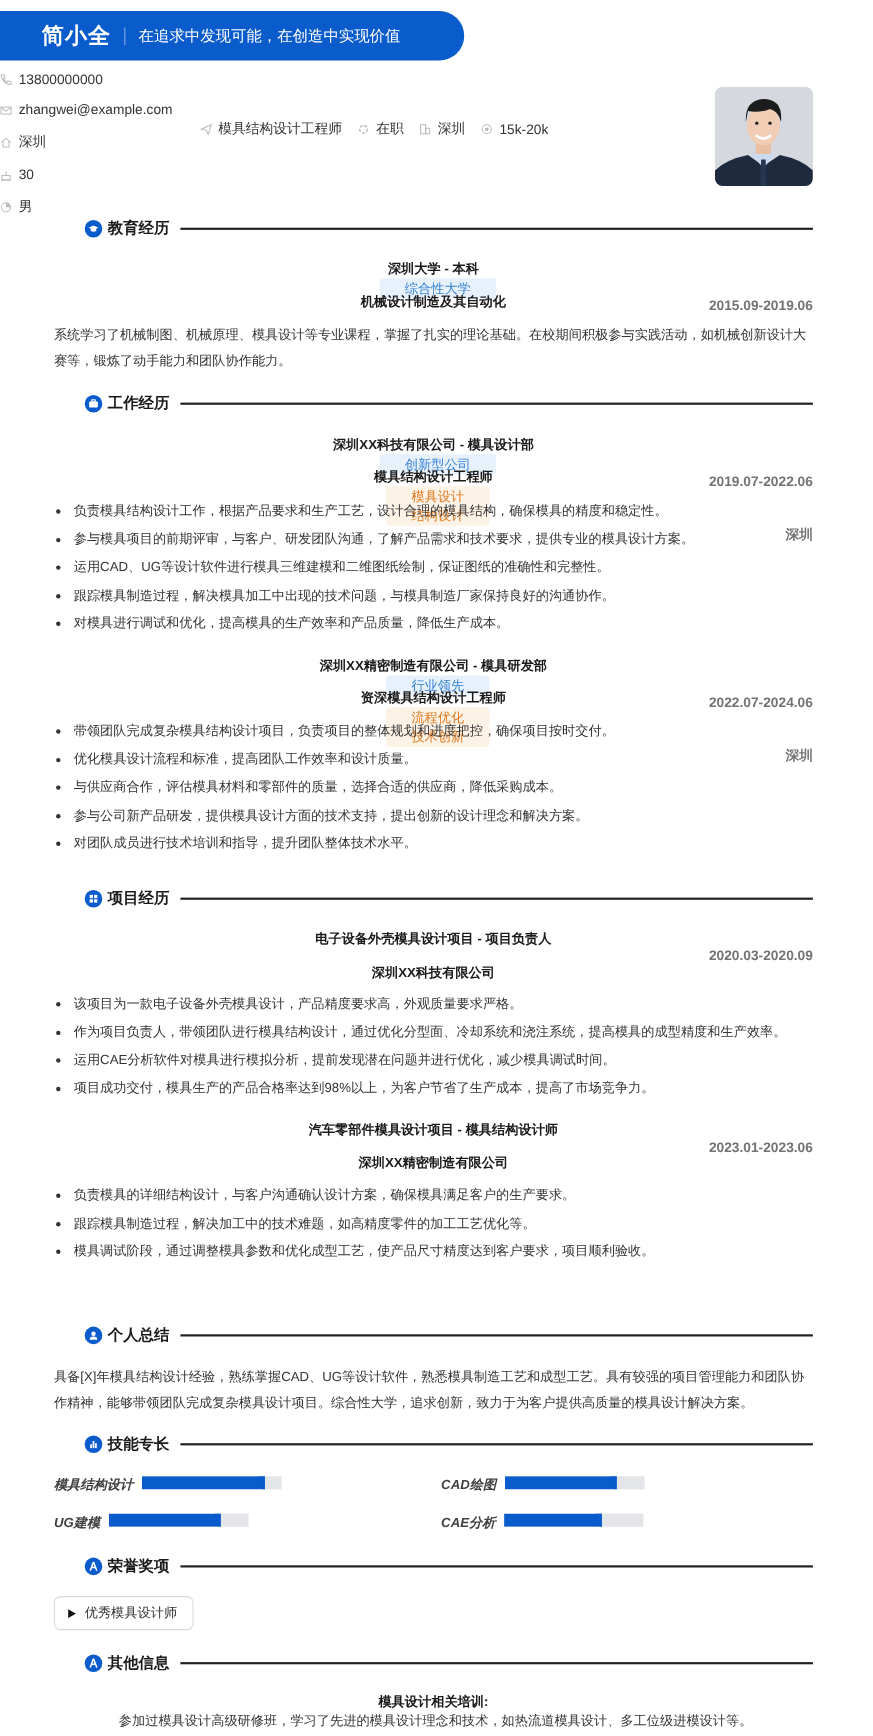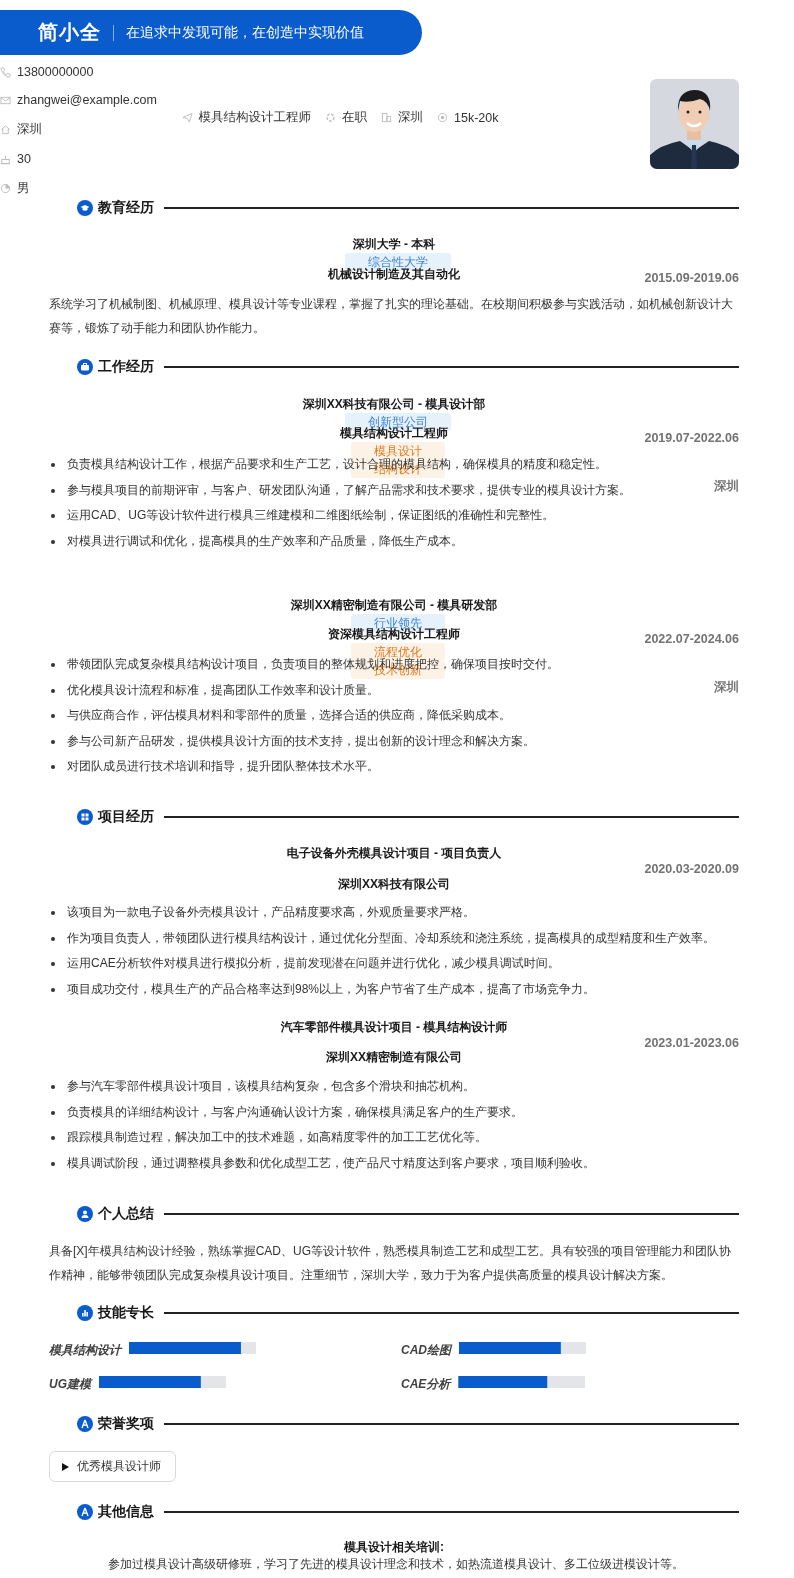--- a/index.html
+++ b/index.html
@@ -197,20 +197,21 @@
 <div class="row" style="top:425px">
   <span class="bold">模具结构设计工程师</span>
   <span class="tag orange">模具设计</span>
   <span class="tag orange">结构设计</span>
   <span class="right">深圳</span>
 </div>
 <ul class="bul" style="top:452px">
   <li>负责模具结构设计工作，根据产品要求和生产工艺，设计合理的模具结构，确保模具的精度和稳定性。</li>
   <li>参与模具项目的前期评审，与客户、研发团队沟通，了解产品需求和技术要求，提供专业的模具设计方案。</li>
   <li>运用CAD、UG等设计软件进行模具三维建模和二维图纸绘制，保证图纸的准确性和完整性。</li>
+  <li>跟踪模具制造过程，解决模具加工中出现的技术问题，与模具制造厂家保持良好的沟通协作。</li>
   <li>对模具进行调试和优化，提高模具的生产效率和产品质量，降低生产成本。</li>
 </ul>
 
 <div class="row" style="top:597px">
   <span class="bold">深圳XX精密制造有限公司 - 模具研发部</span>
   <span class="tag blue">行业领先</span>
   <span class="right">2022.07-2024.06</span>
 </div>
 <div class="row" style="top:626px">
   <span class="bold">资深模具结构设计工程师</span>
@@ -254,37 +255,36 @@
 </ul>
 
 <div class="row" style="top:1019px">
   <span class="bold">汽车零部件模具设计项目 - 模具结构设计师</span>
   <span class="right">2023.01-2023.06</span>
 </div>
 <div class="row" style="top:1049px">
   <span class="bold">深圳XX精密制造有限公司</span>
 </div>
 <ul class="bul" style="top:1074px">
-  <li>参与汽车零部件模具设计项目，该模具结构复杂，包含多个滑块和抽芯机构。</li>
   <li>负责模具的详细结构设计，与客户沟通确认设计方案，确保模具满足客户的生产要求。</li>
   <li>跟踪模具制造过程，解决加工中的技术难题，如高精度零件的加工工艺优化等。</li>
   <li>模具调试阶段，通过调整模具参数和优化成型工艺，使产品尺寸精度达到客户要求，项目顺利验收。</li>
 </ul>
 
 <div class="section-head" style="top:1205px">
   <span class="sicon">
       <svg width="10" height="10" viewBox="0 0 10 10">
         <circle cx="5" cy="3.5" r="2" fill="#fff"></circle>
         <path d="M1.5 9 Q1.5 6 5 6 Q8.5 6 8.5 9Z" fill="#fff"></path>
       </svg>
     </span>
   <span class="stitle">个人总结</span>
   <span class="line"></span>
 </div>
-<div class="para" style="top:1239px">具备[X]年模具结构设计经验，熟练掌握CAD、UG等设计软件，熟悉模具制造工艺和成型工艺。具有较强的项目管理能力和团队协作精神，能够带领团队完成复杂模具设计项目。注重细节，深圳大学，致力于为客户提供高质量的模具设计解决方案。</div>
+<div class="para" style="top:1239px">具备[X]年模具结构设计经验，熟练掌握CAD、UG等设计软件，熟悉模具制造工艺和成型工艺。具有较强的项目管理能力和团队协作精神，能够带领团队完成复杂模具设计项目。综合性大学，追求创新，致力于为客户提供高质量的模具设计解决方案。</div>
 
 <div class="section-head" style="top:1304px">
   <span class="sicon">
       <svg width="10" height="10" viewBox="0 0 10 10">
         <rect x="2" y="5" width="1.6" height="3.5" fill="#fff"></rect>
         <rect x="4.2" y="2" width="1.6" height="6.5" fill="#fff"></rect>
         <rect x="6.4" y="4" width="1.6" height="4.5" fill="#fff"></rect>
       </svg>
     </span>
   <span class="stitle">技能专长</span>

